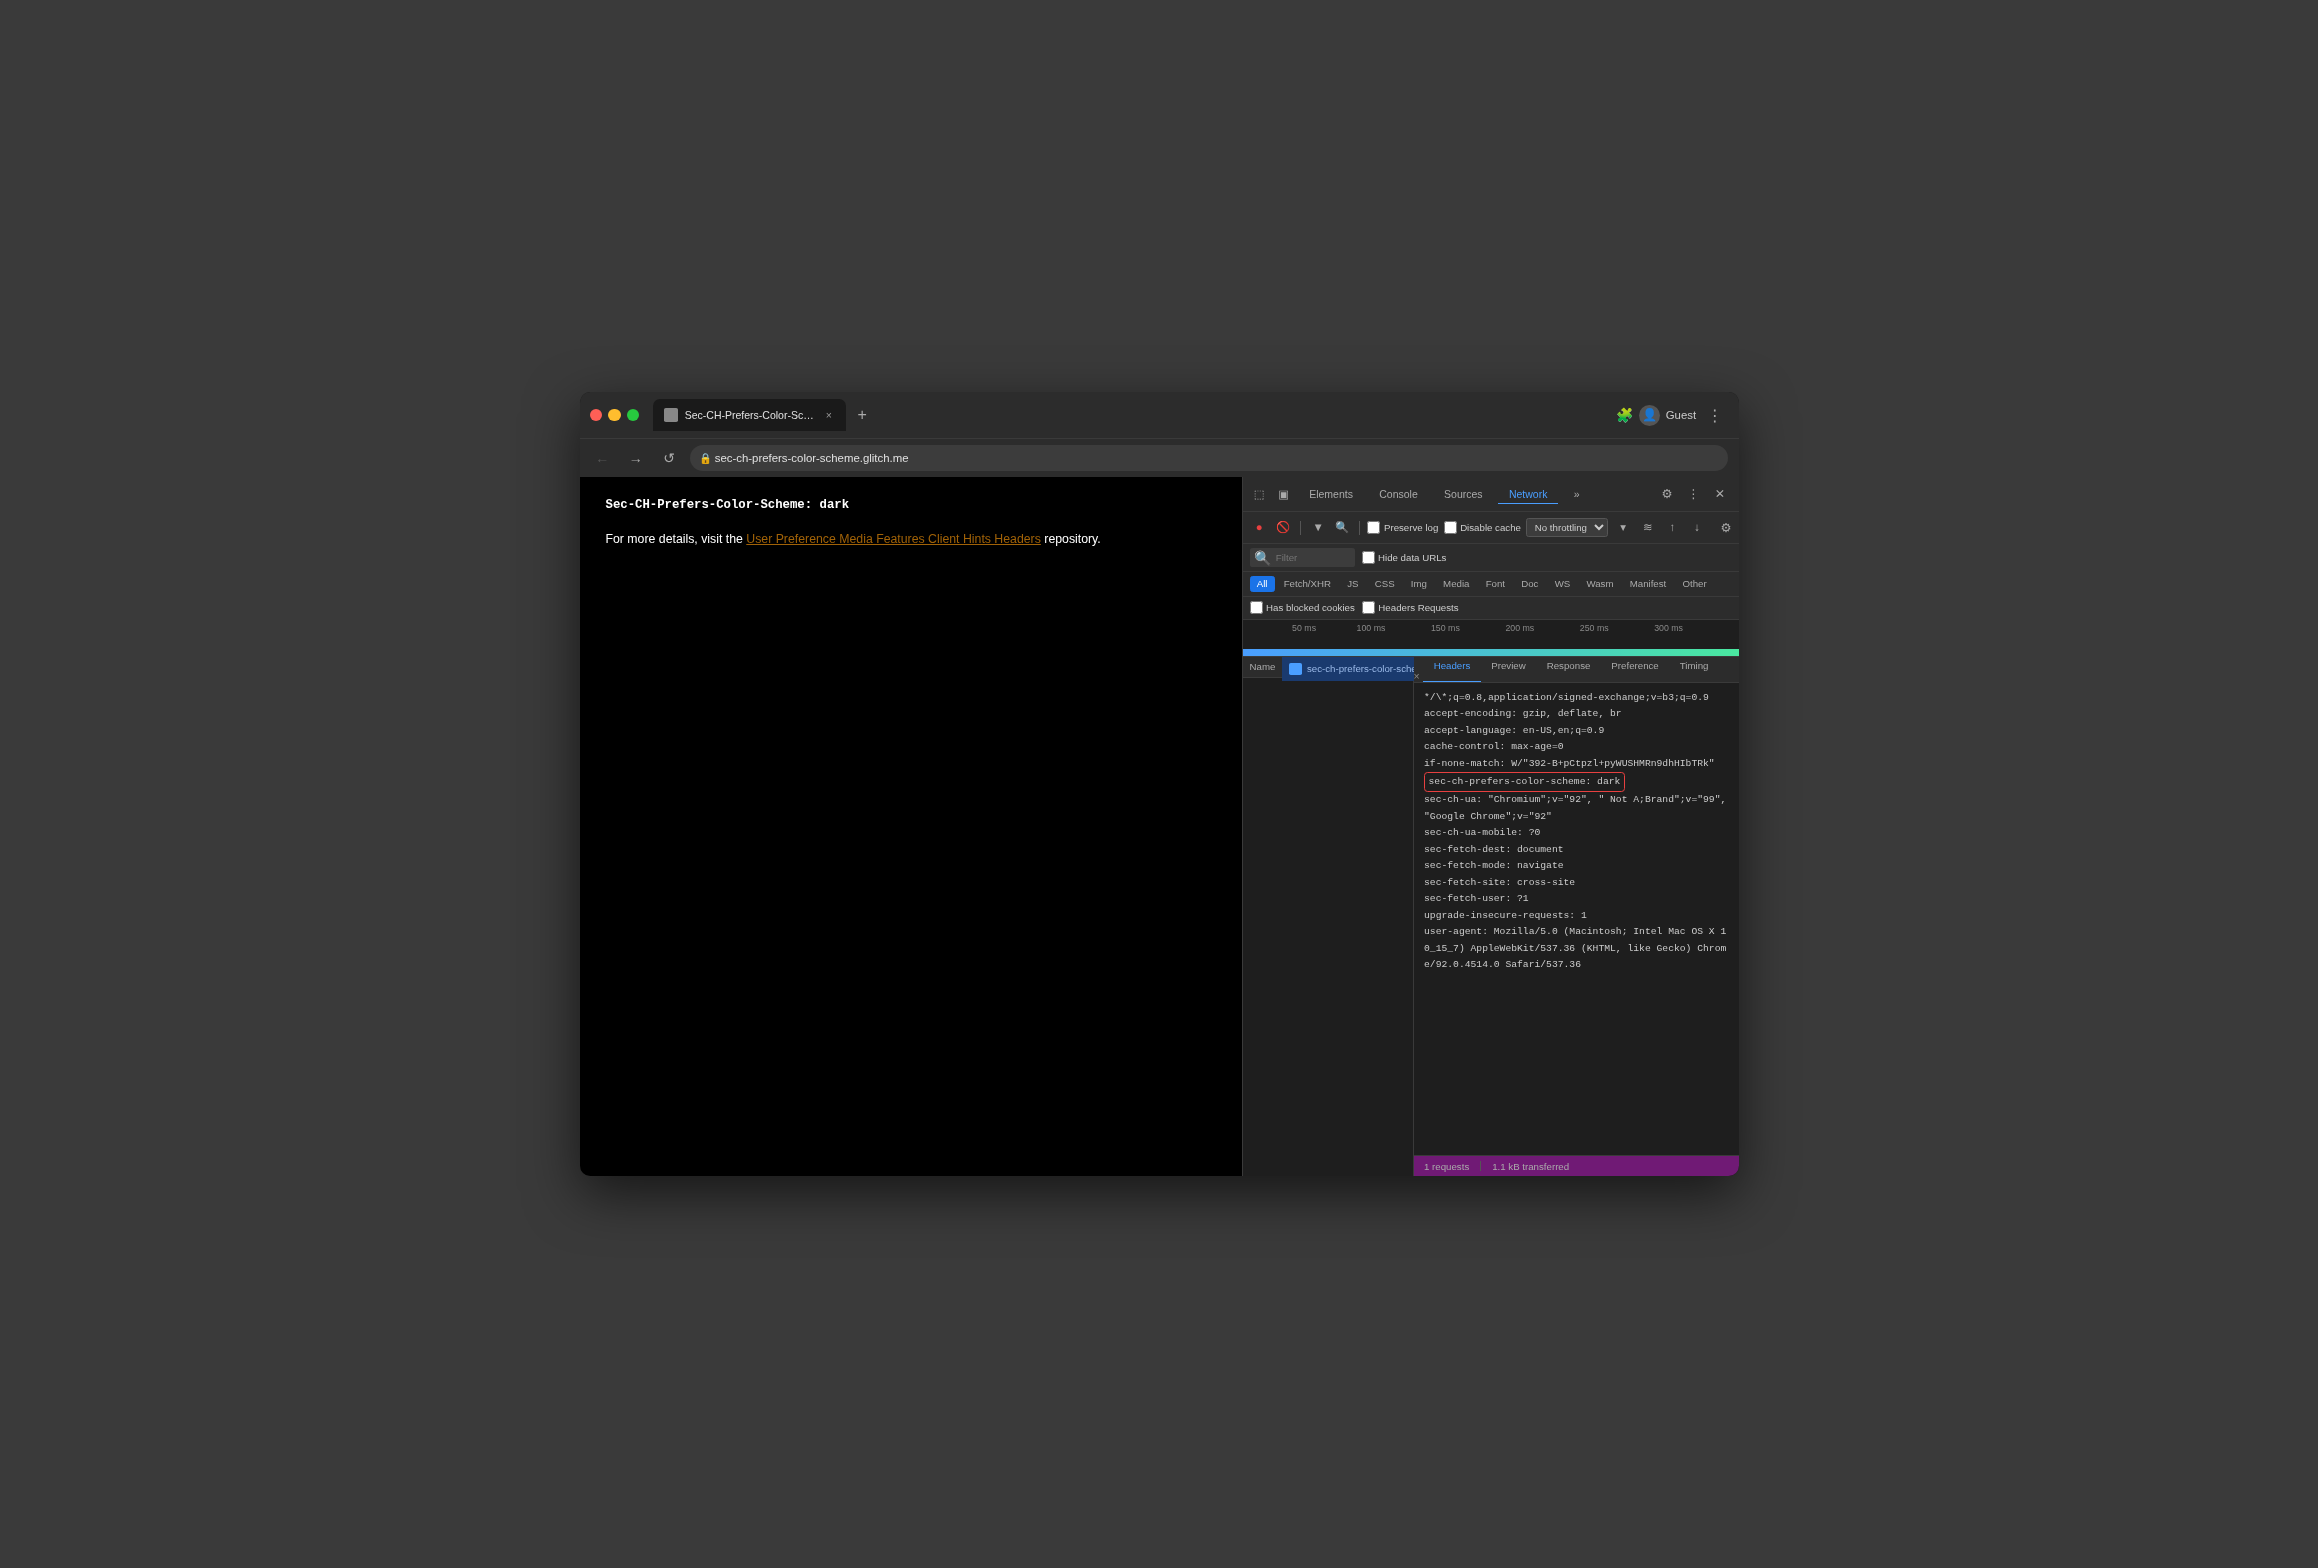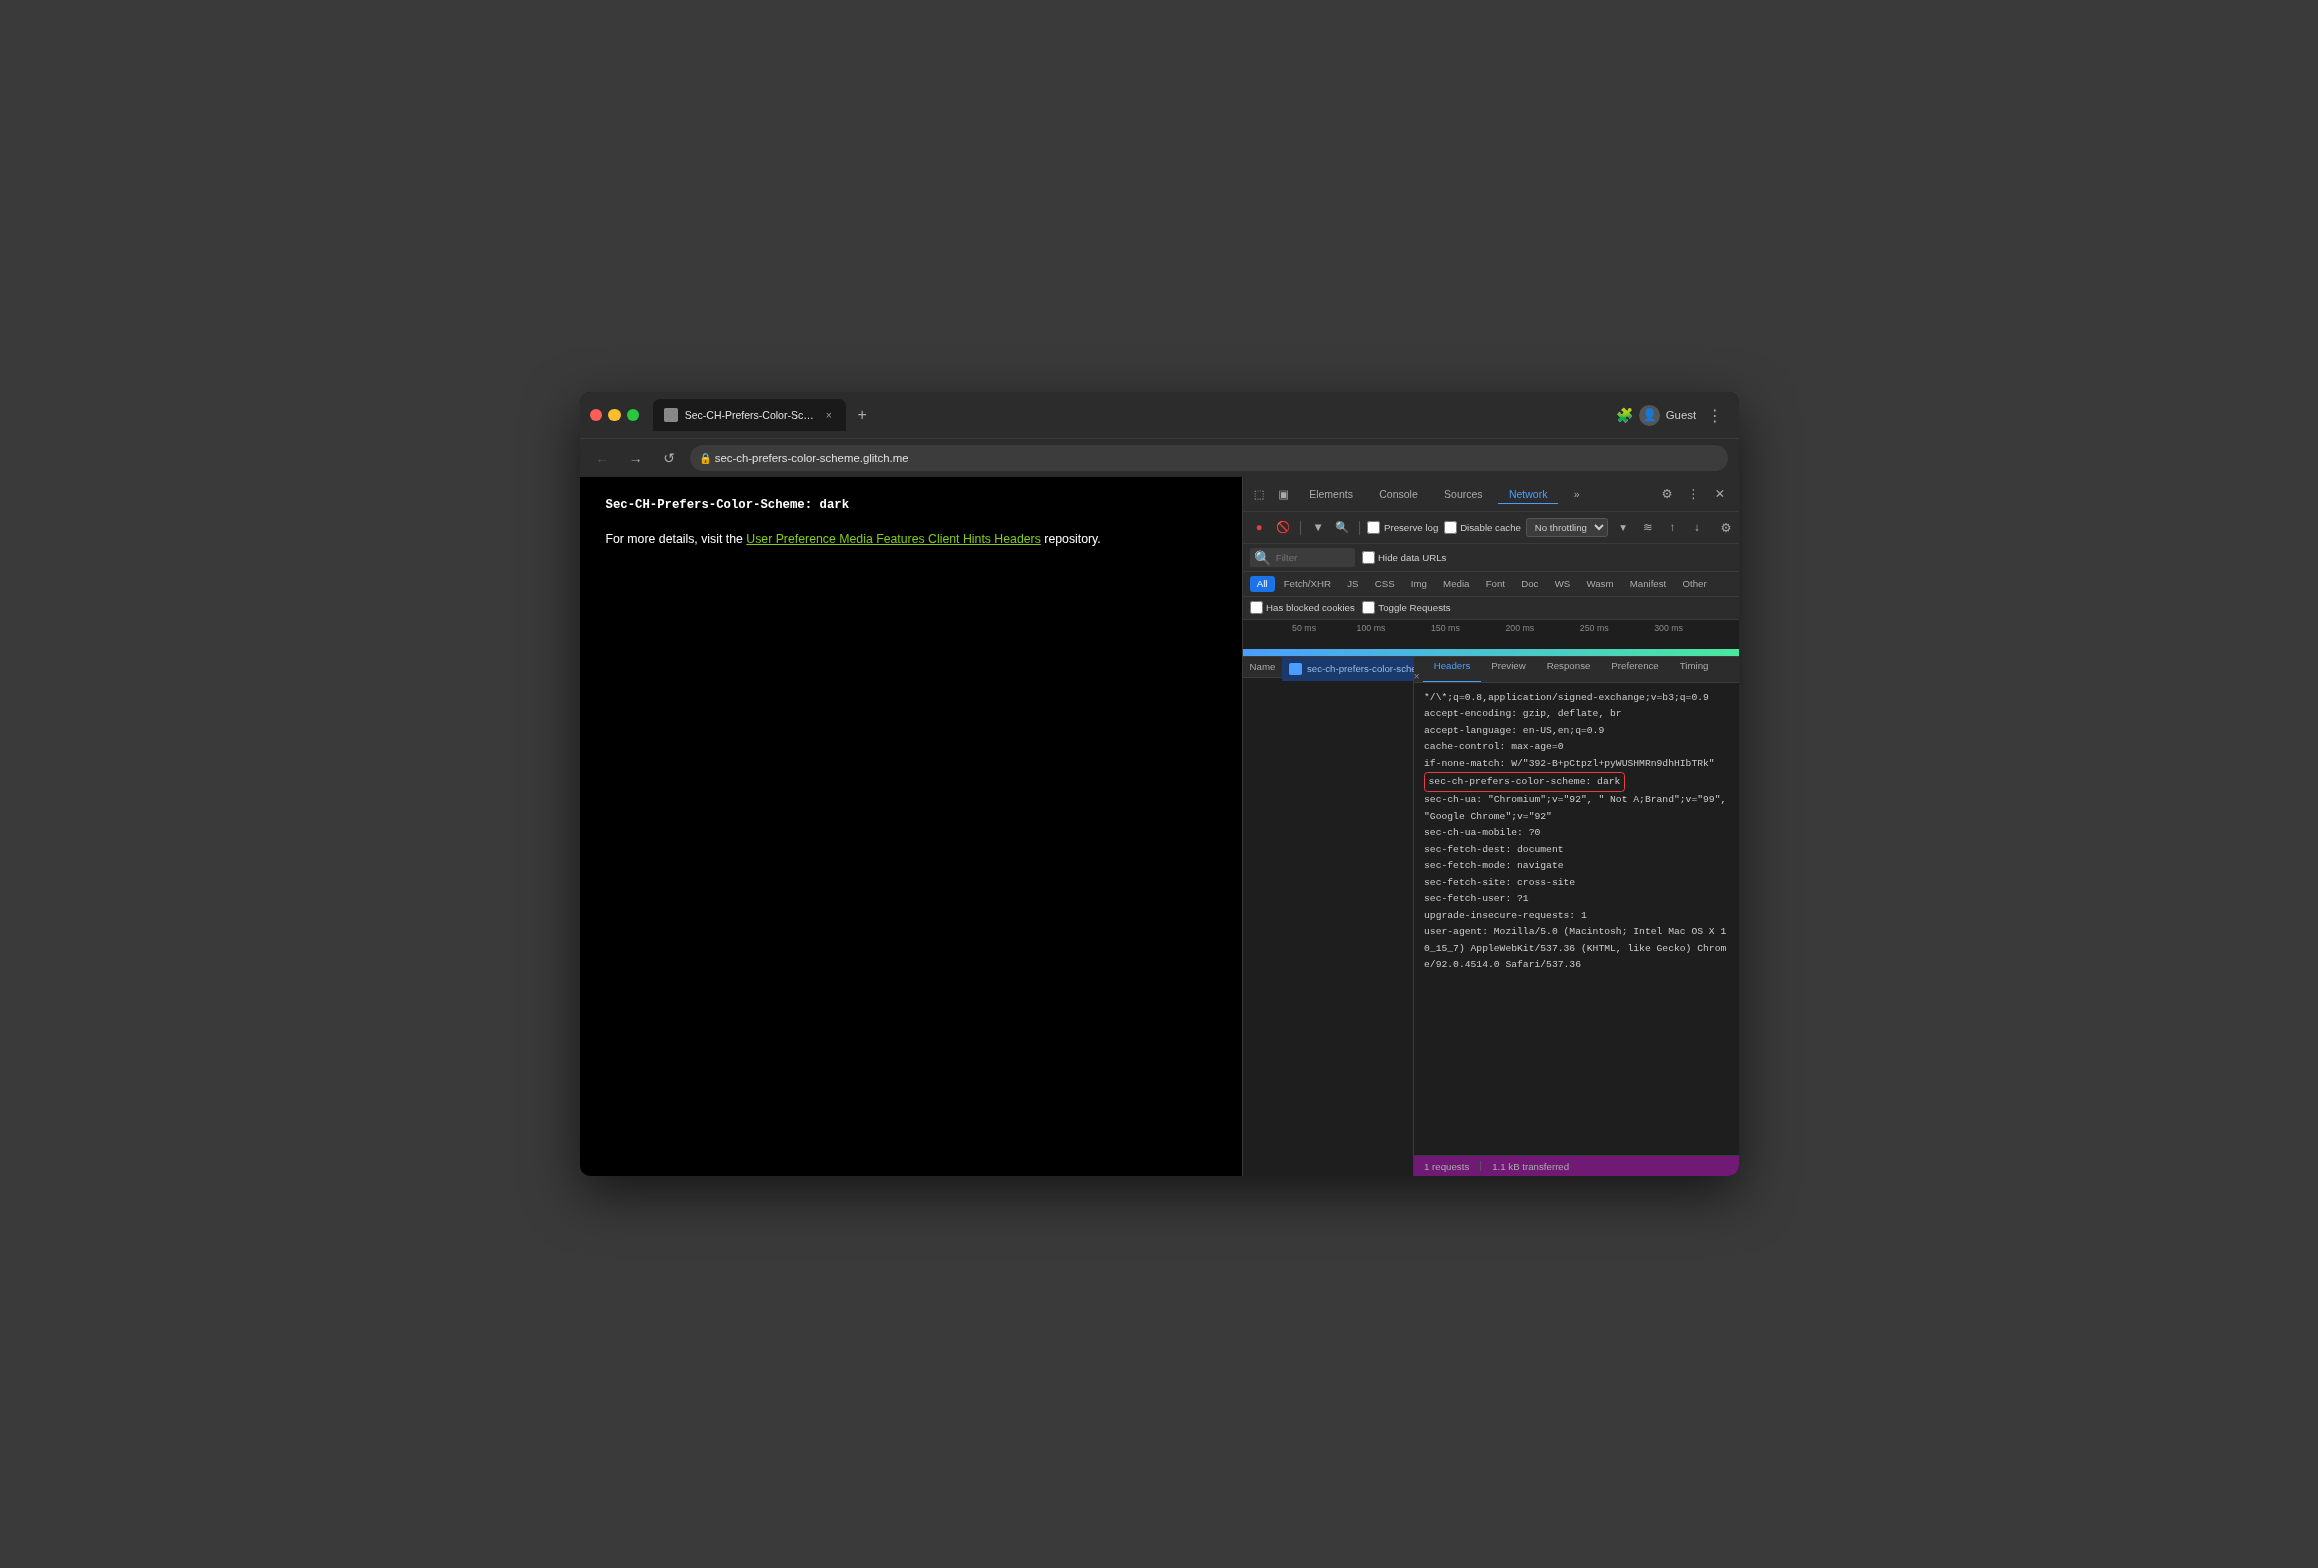--- a/index.html
+++ b/index.html
@@ -208,21 +208,21 @@
       font-weight: bold;
       margin-bottom: 17.6px;
     }
     .webpage-para {
       font-size: 12.3px;
       line-height: 1.6;
       margin-bottom: 14px;
       color: #ffffff;
     }
     .webpage-link {
-      color: #84cc16;
+      color: #a16207;
       text-decoration: underline;
     }
 
     
     .devtools {
       width: 497px;
       background: #1e1e1e;
       border-left: 0.9px solid #3a3a3a;
       display: flex;
       flex-direction: column;
@@ -682,21 +682,21 @@
         <div class="type-btn">Other</div>
       </div>
 
       <div class="blocked-bar">
         <label class="blocked-checkbox">
           <input type="checkbox" style="">
           <span>Has blocked cookies</span>
         </label>
         <label class="blocked-checkbox">
           <input type="checkbox" style="">
-          <span>Toggle Requests</span>
+          <span>Headers Requests</span>
         </label>
       </div>
 
       <div class="timeline-bar">
         <div class="timeline-ruler">
           <span class="timeline-label" style="left: 10%;">50 ms</span>
           <span class="timeline-label" style="left: 23%;">100 ms</span>
           <span class="timeline-label" style="left: 38%;">150 ms</span>
           <span class="timeline-label" style="left: 53%;">200 ms</span>
           <span class="timeline-label" style="left: 68%;">250 ms</span>

